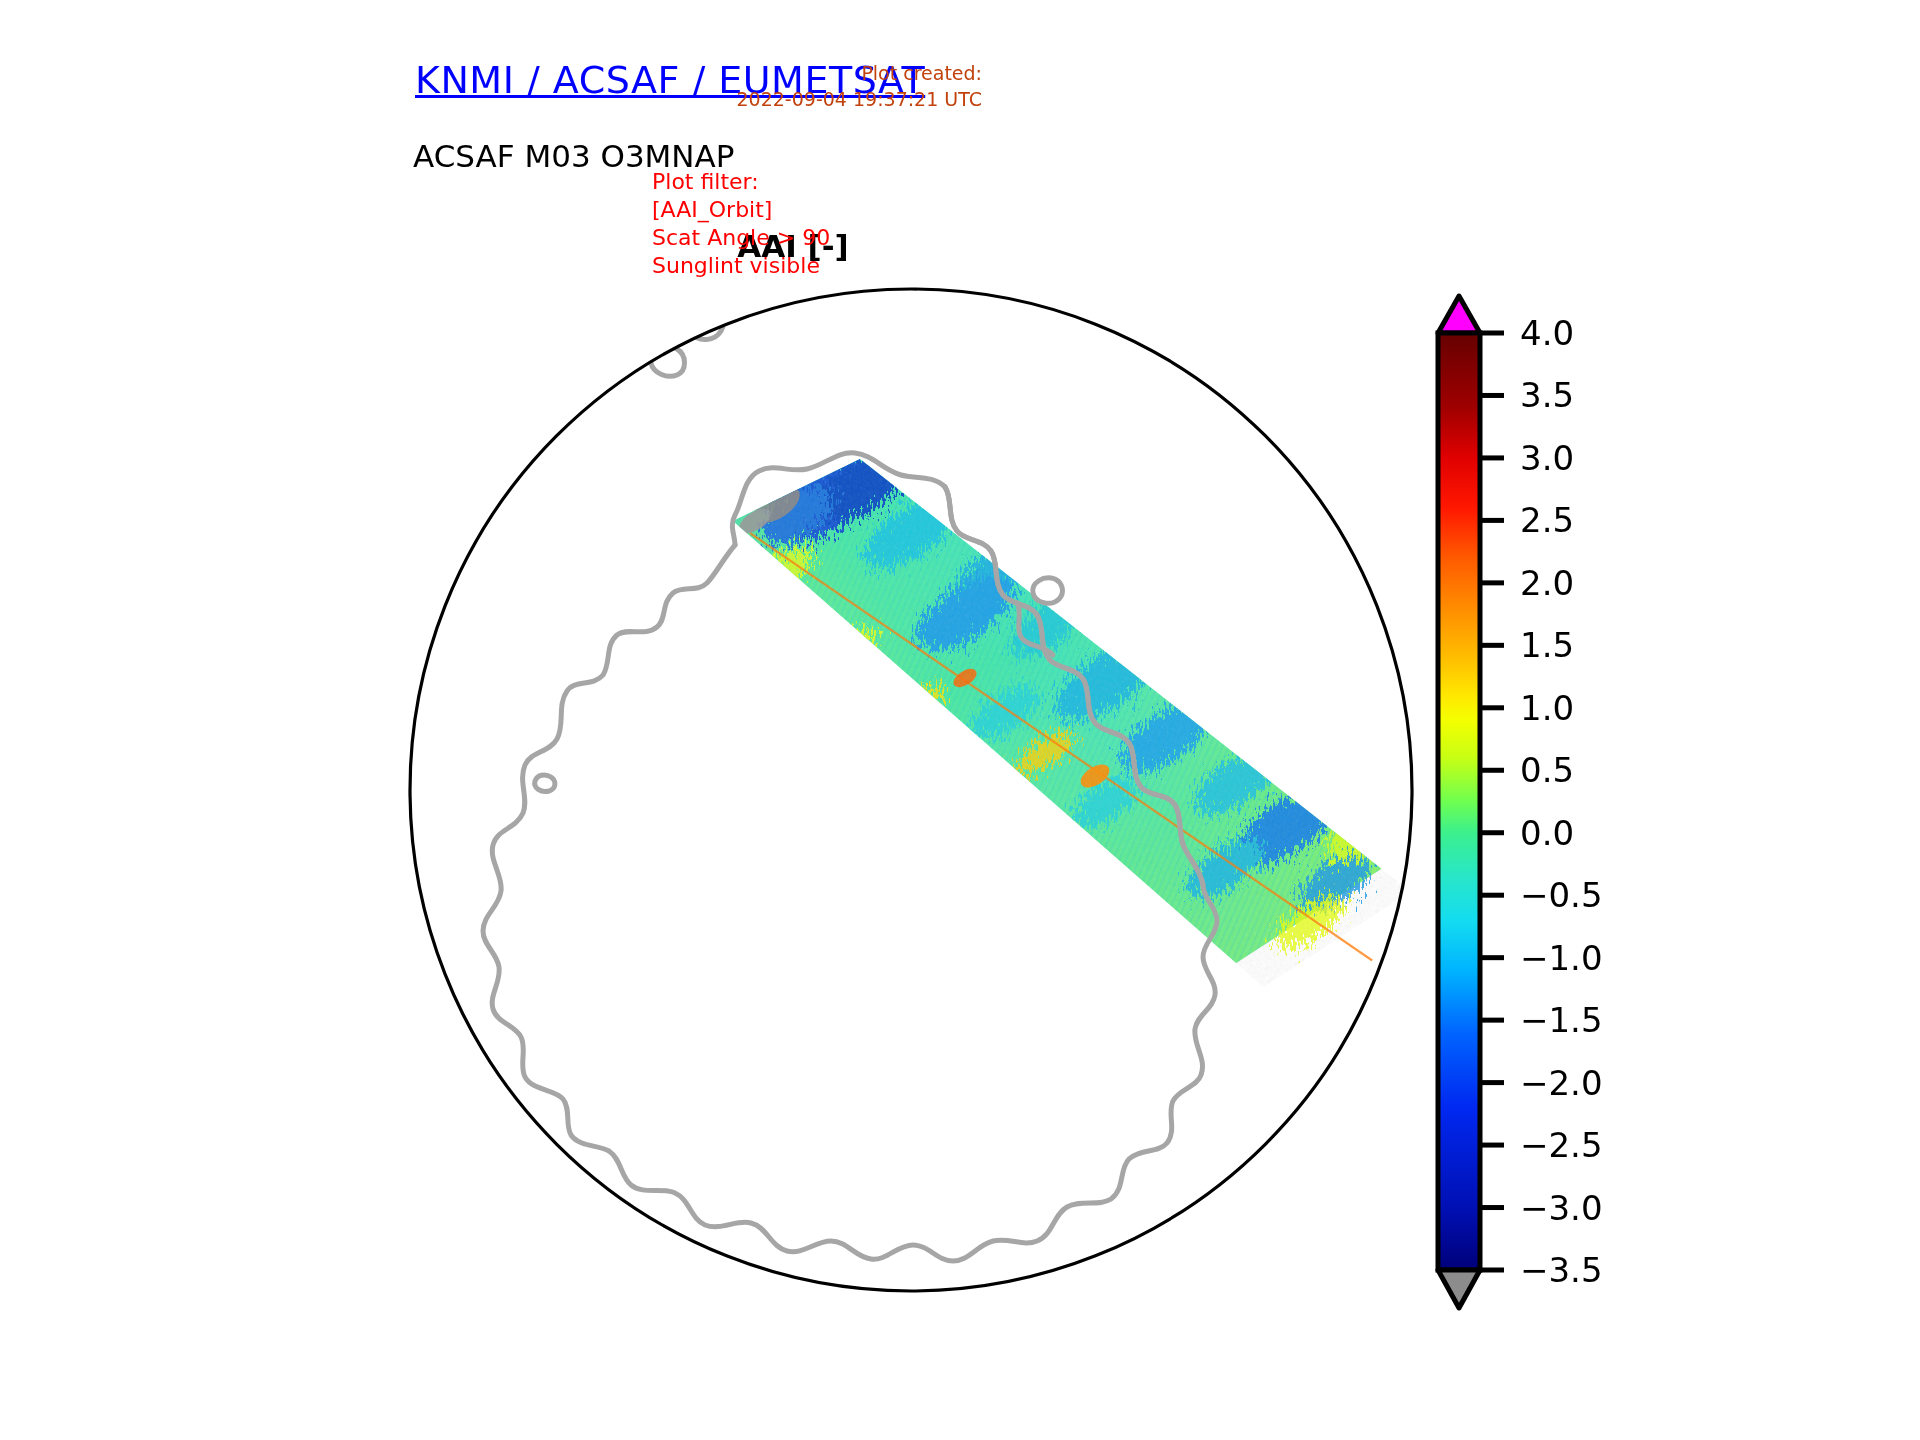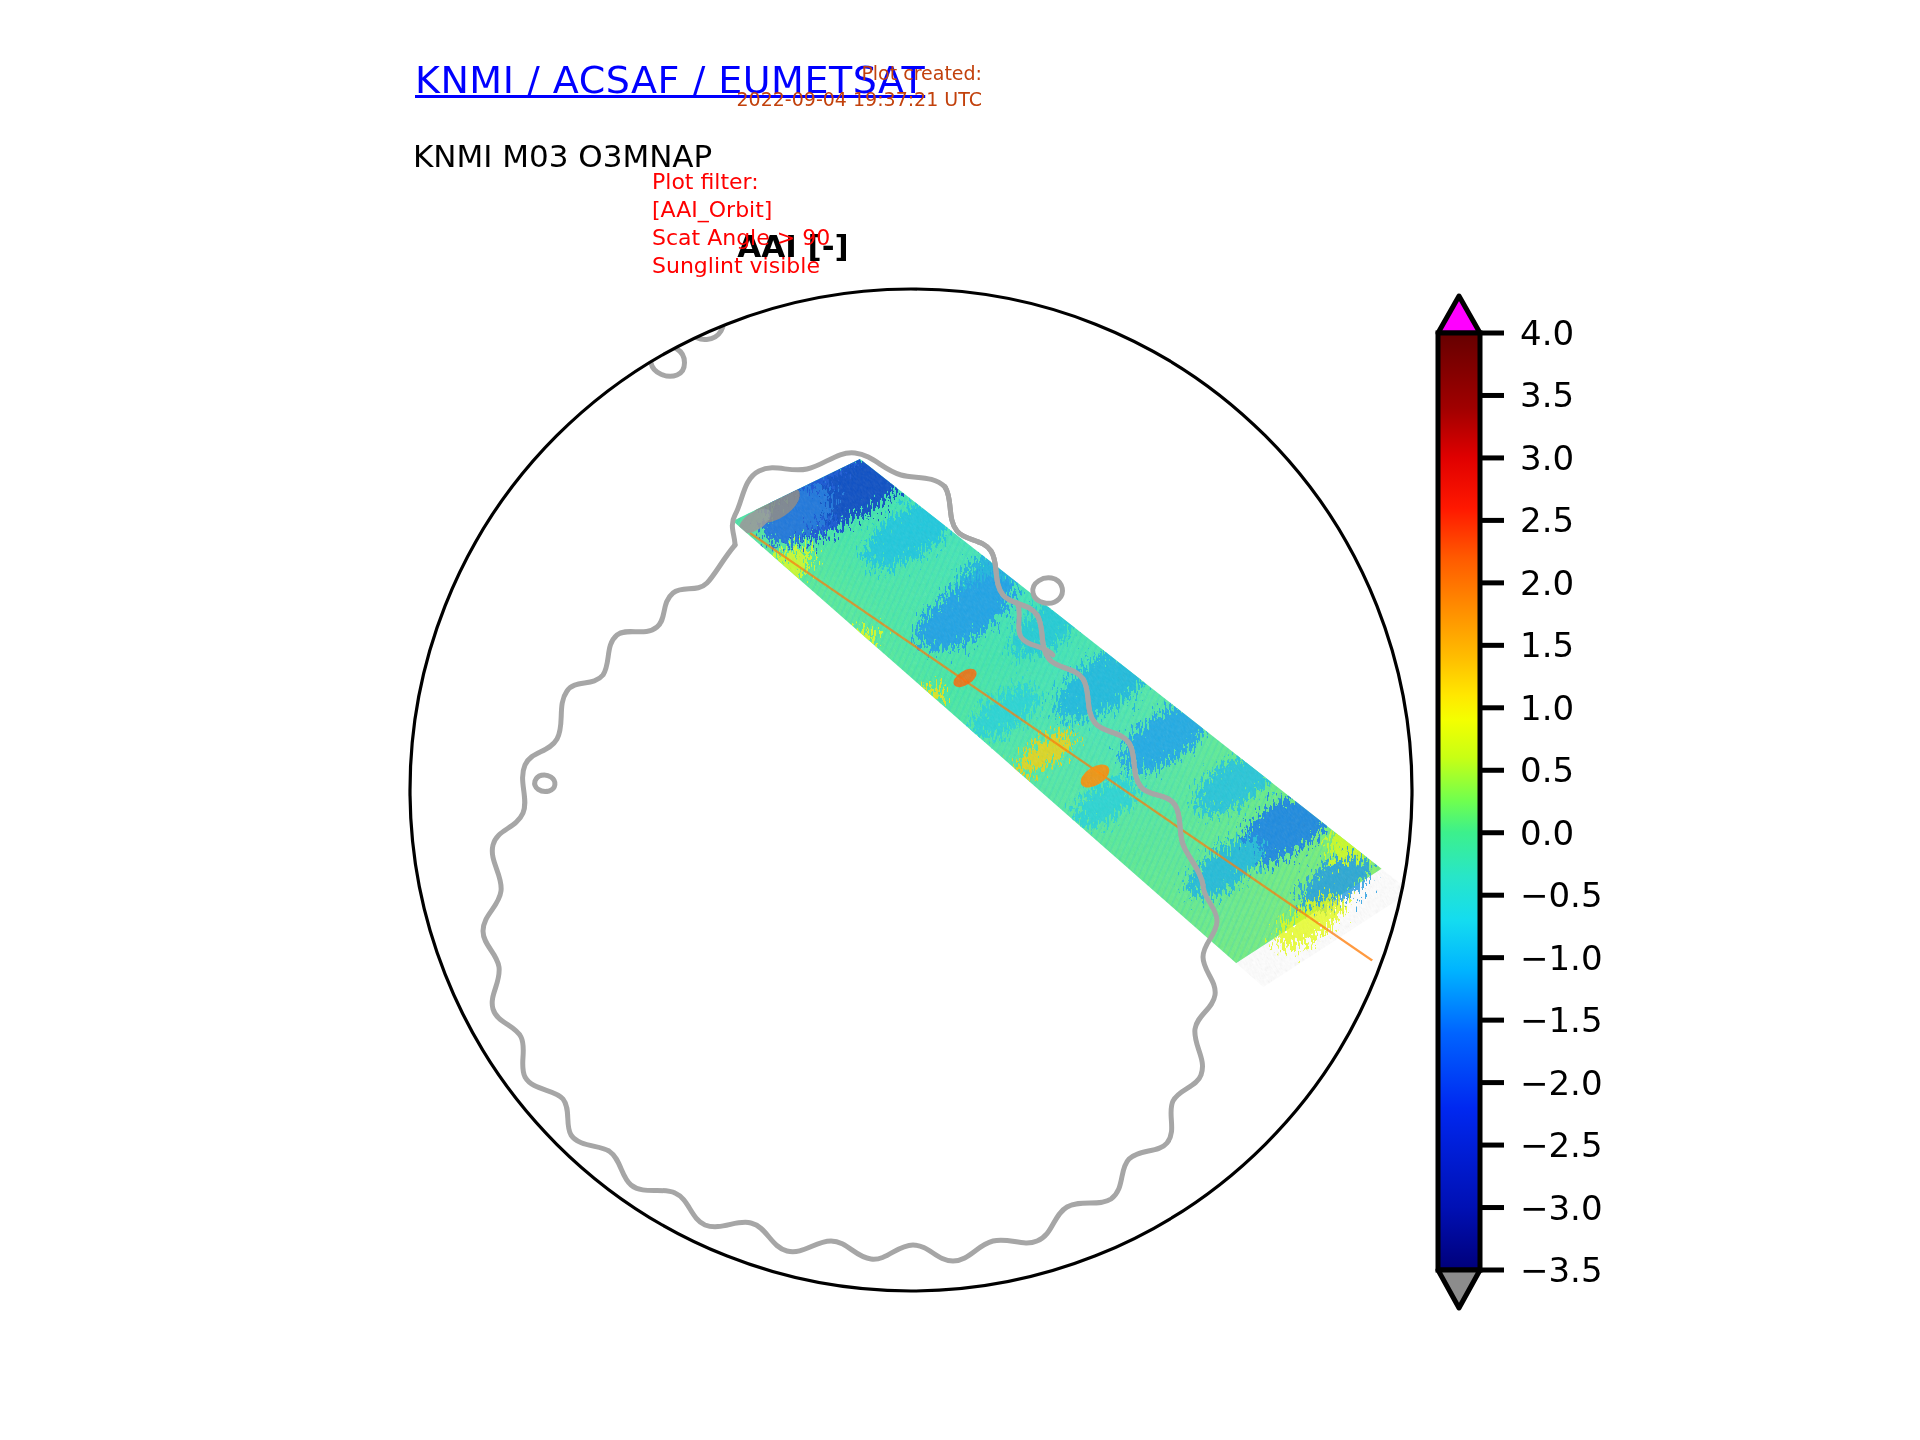--- a/index.html
+++ b/index.html
@@ -24,21 +24,21 @@
   #colorbar-group{left:1428px;top:288px;width:420px;height:1030px;}
   #cb-svg{display:block;}
   .cb-tick-label{font-family:"DejaVu Sans","Liberation Sans",sans-serif;font-size:34px;fill:#000;}
 </style>
 </head>
 <body>
 
 <div class="abs" id="org-title">KNMI / ACSAF / EUMETSAT</div>
 
 <div class="abs" id="product-block">
-  <div>KNMI M03 O3MNAP</div>
+  <div>ACSAF M03 O3MNAP</div>
 </div>
 
 <div class="abs" id="plot-title">AAI [-]</div>
 
 <div class="abs" id="created-block">
   <div>Plot created:</div>
   <div>2022-09-04 19:37:21 UTC</div>
 </div>
 
 <div class="abs" id="filter-block">

